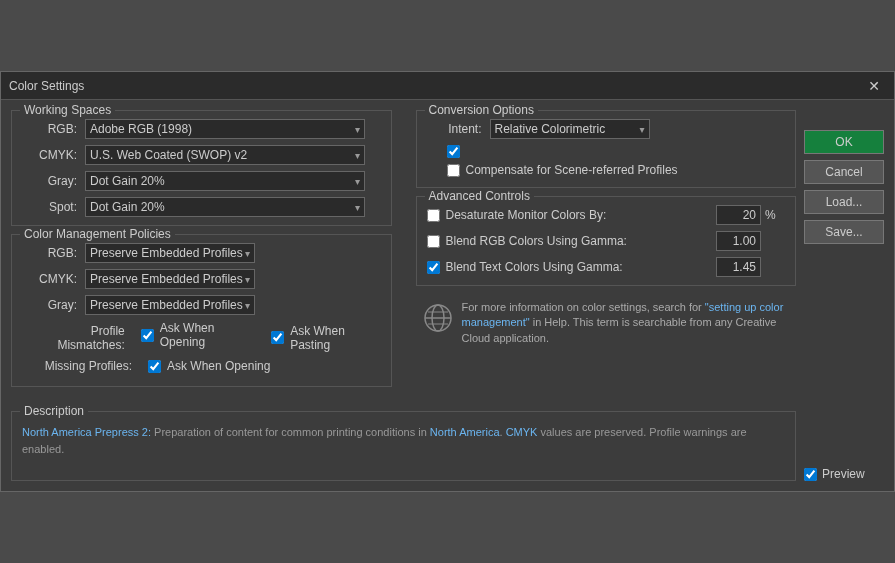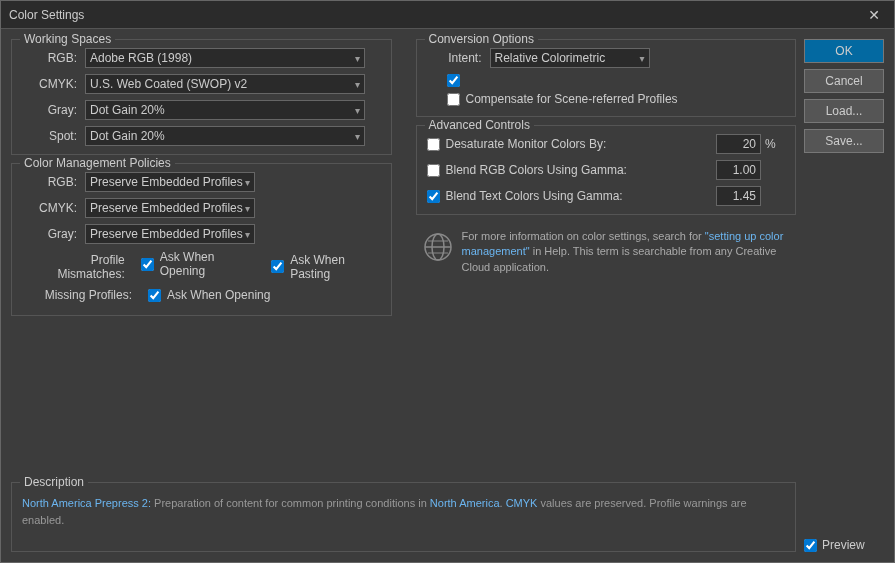--- a/index.html
+++ b/index.html
@@ -9,21 +9,21 @@
       font-size: 12px;
       color: #ccc;
       display: flex;
       justify-content: center;
       align-items: center;
       width: 895px;
       height: 563px;
     }
     .dialog {
       width: 895px;
-      height: 563px;
+      height: 421px;
       background: #3c3c3c;
       border: 1px solid #666;
       display: flex;
       flex-direction: column;
     }
     .title-bar {
       background: #2b2b2b;
       height: 28px;
       display: flex;
       align-items: center;
@@ -256,21 +256,21 @@
     .btn {
       background: #555;
       border: 1px solid #777;
       color: #ccc;
       padding: 4px 10px;
       font-size: 12px;
       cursor: pointer;
       text-align: center;
       width: 80px;
     }
-    .btn-ok { background: #0369a1; }
+    .btn-ok { background: #15803d; margin-top: 20px; }
   </style>
 </head>
 <body>
 
 <div class="dialog">
 
   <div class="title-bar">
     <span class="title-bar-text">Color Settings</span>
     <button class="title-bar-close">✕</button>
   </div>

